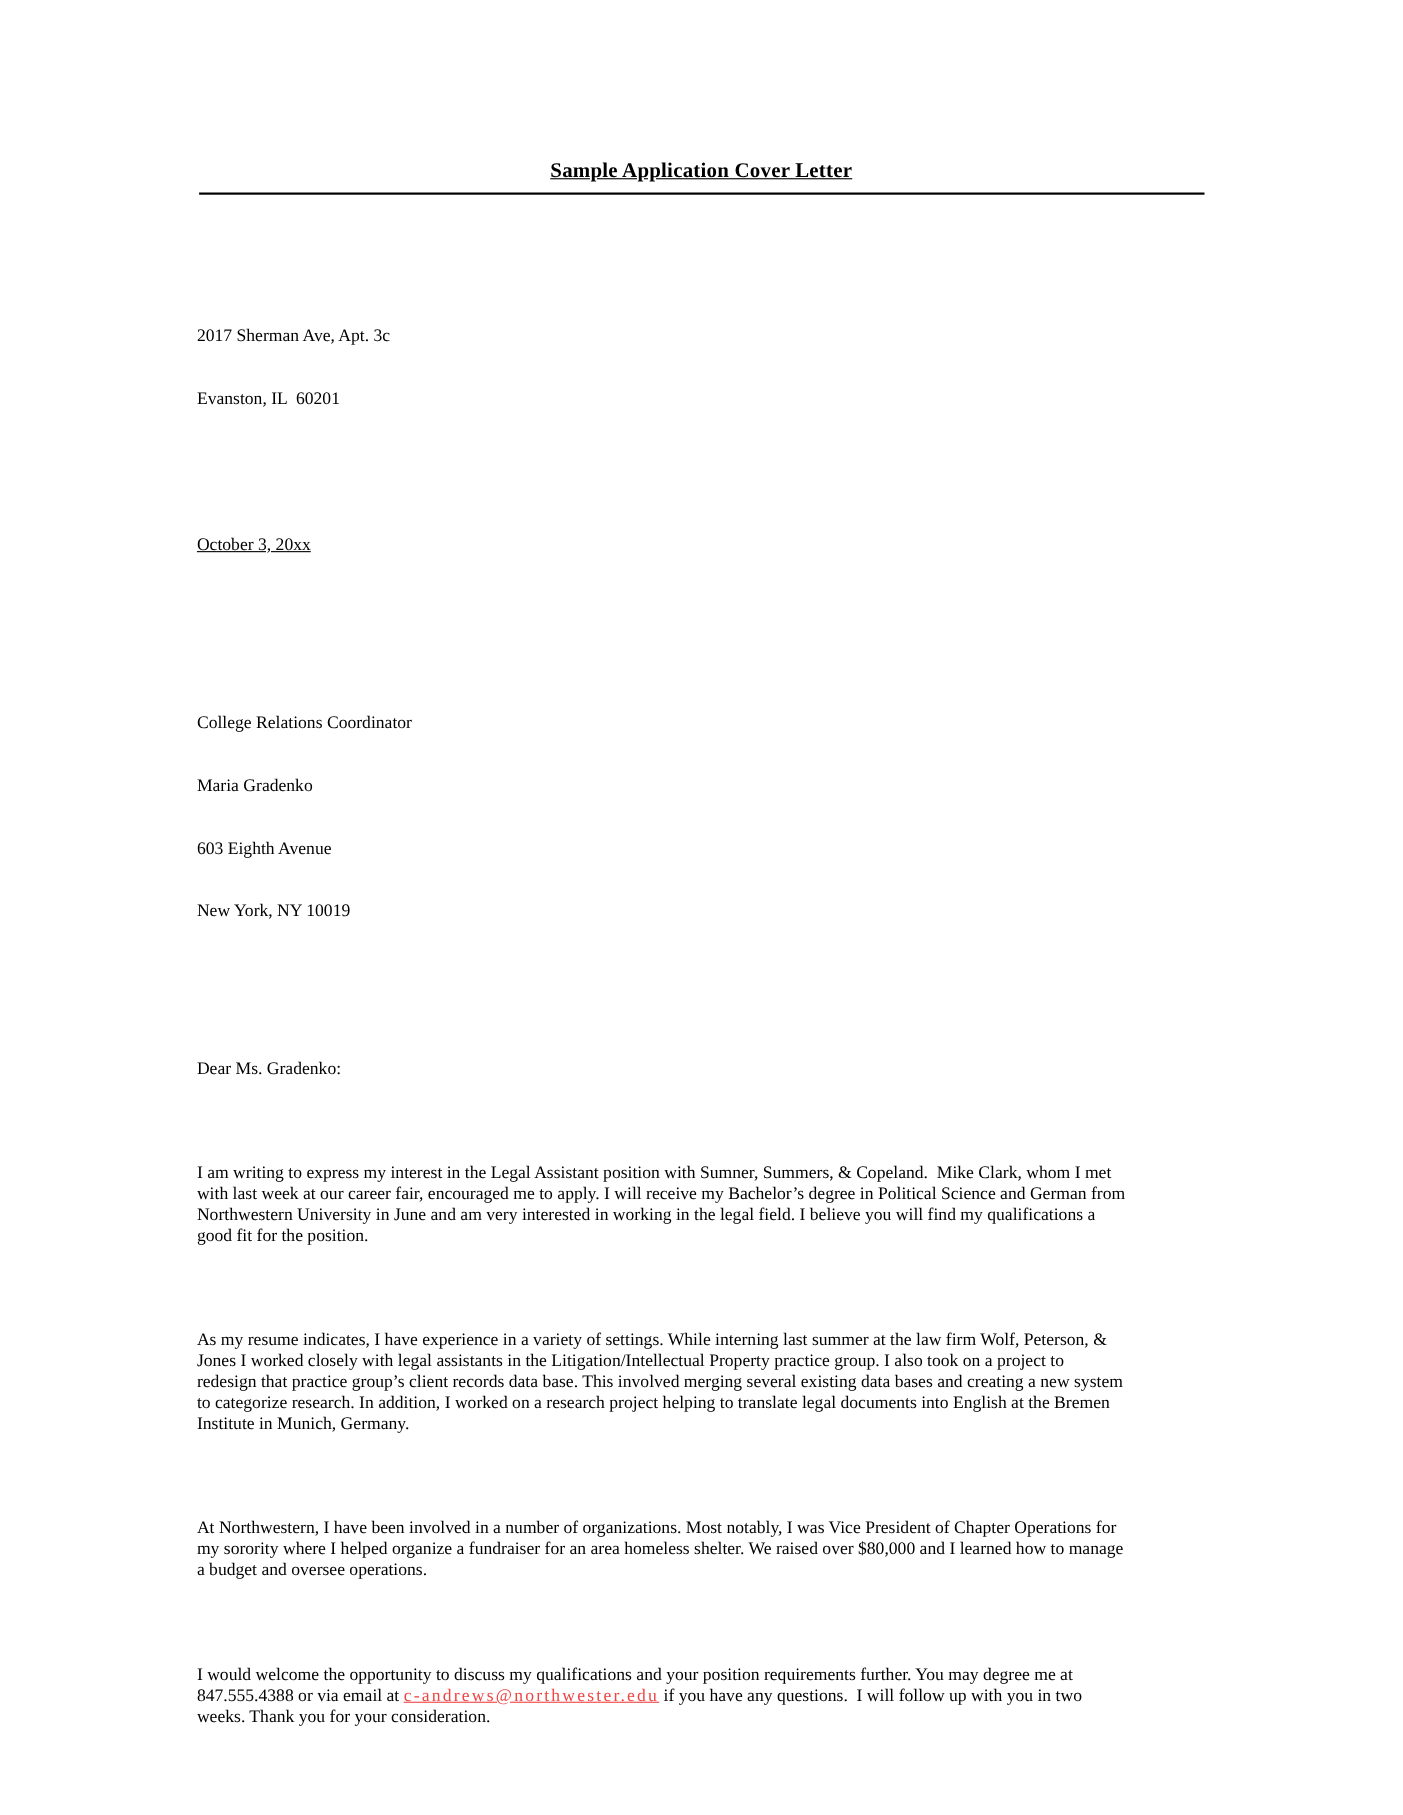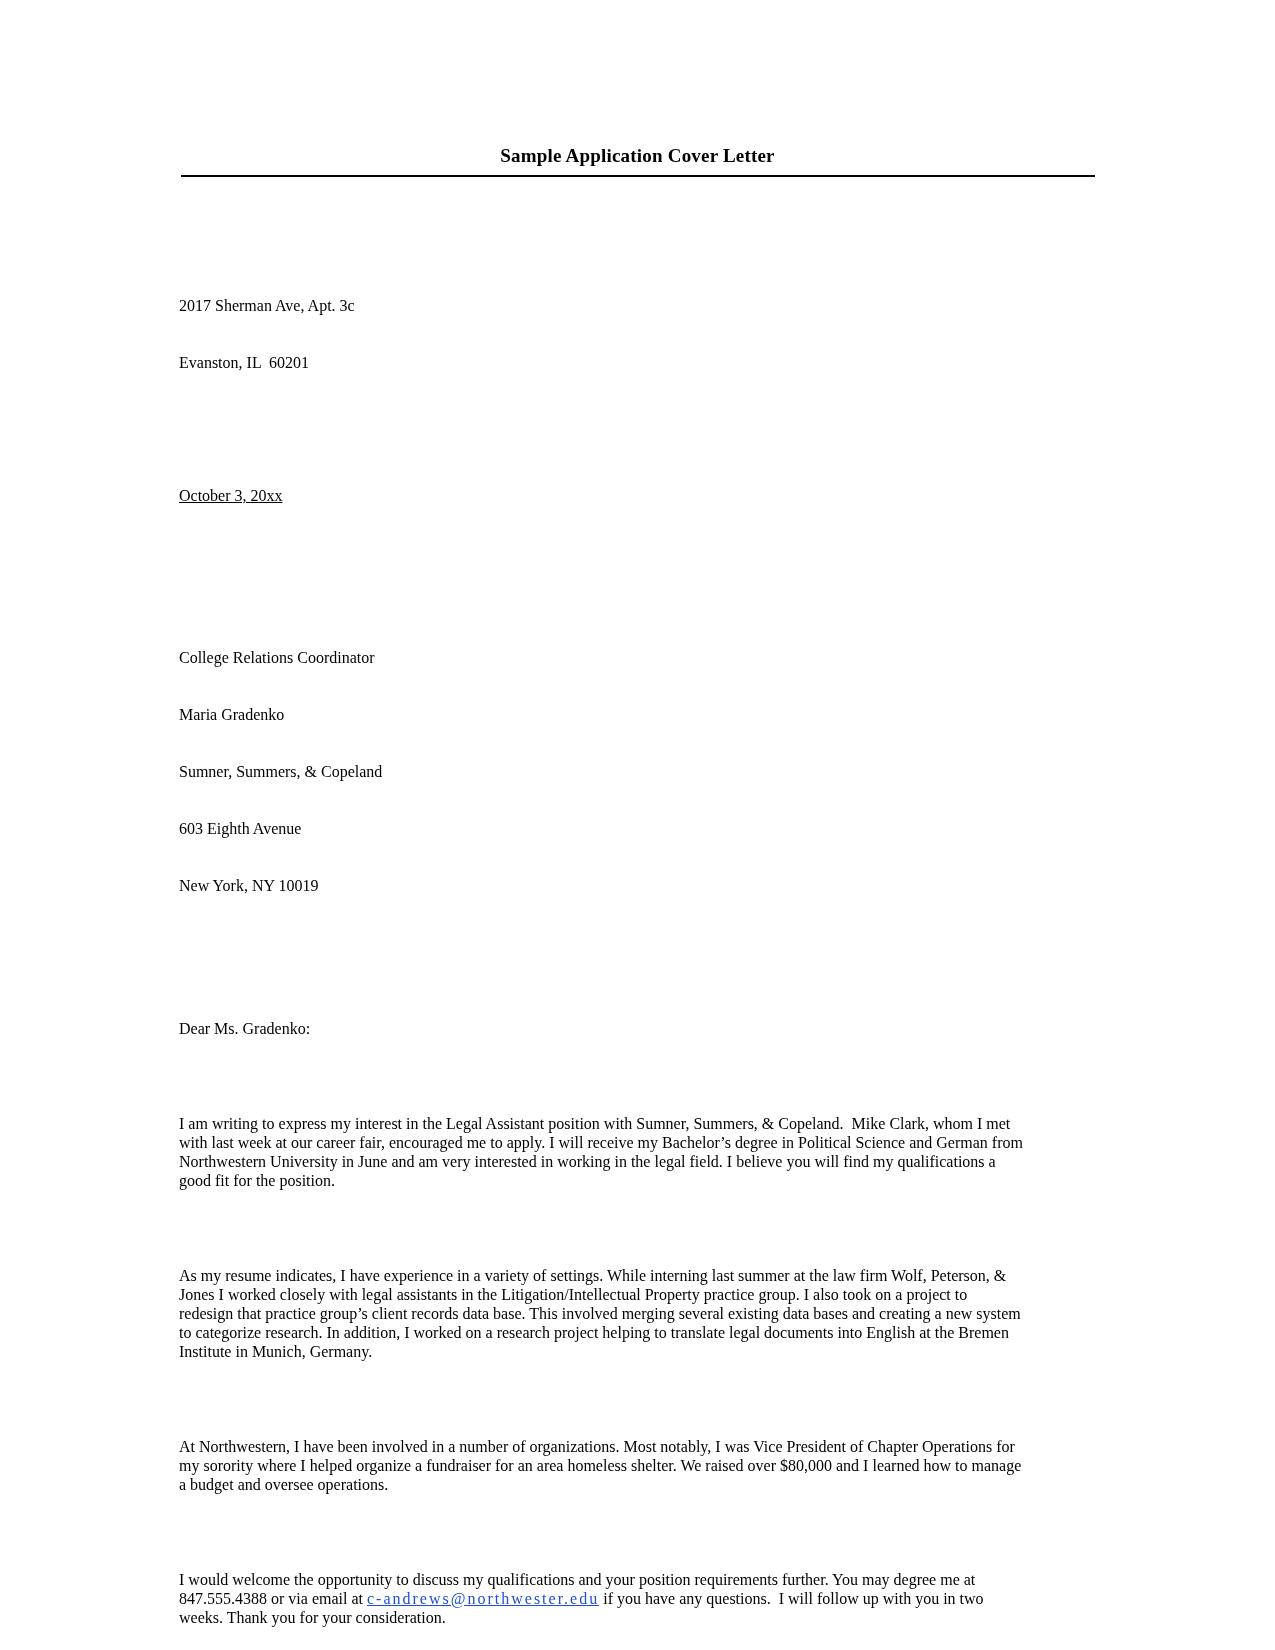--- a/index.html
+++ b/index.html
@@ -24,39 +24,40 @@
     width: 914px;
     margin: 144px auto 0 auto;
     text-align: center;
   }
   .doc-title {
     font-size: 19px;
     font-weight: bold;
     line-height: 23px;
     letter-spacing: 0.2px;
     white-space: pre-wrap;
+    text-decoration: underline;
   }
   .title-rule {
     width: 914px;
     height: 2px;
     background: #000000;
     margin: 8px auto 0 auto;
   }
   .content {
     margin-left: 179px;
     width: 845px;
     white-space: pre-wrap;
   }
   .sender-block { margin-top: 24px; }
   .date-line { margin-top: 19px; text-decoration: underline; }
   .recipient-block { margin-top: 48px; }
   .salutation-line { margin-top: 29px; }
   .para { margin: 19px 0 0 0; }
   .email-link {
-    color: #1d4ed8;
+    color: #ef4444;
     text-decoration: underline;
     letter-spacing: 2px;
     cursor: pointer;
   }
 </style>
 </head>
 <body>
 
 <div class="page">
 
@@ -70,21 +71,20 @@
     <div class="sender-block">
       <div>2017 Sherman Ave, Apt. 3c</div>
       <div>Evanston, IL  60201</div>
     </div>
 
     <div class="date-line">October 3, 20xx</div>
 
     <div class="recipient-block">
       <div>College Relations Coordinator</div>
       <div>Maria Gradenko</div>
-      <div>Sumner, Summers, &amp; Copeland</div>
       <div>603 Eighth Avenue</div>
       <div>New York, NY 10019</div>
     </div>
 
     <div class="salutation-line">Dear Ms. Gradenko:</div>
 
     <p class="para">I am writing to express my interest in the Legal Assistant position with Sumner, Summers, &amp; Copeland.  Mike Clark, whom I met with last week at our career fair, encouraged me to apply. I will receive my Bachelor’s degree in Political Science and German from Northwestern University in June and am very interested in working in the legal field. I believe you will find my qualifications a good fit for the position.</p>
 
     <p class="para">As my resume indicates, I have experience in a variety of settings. While interning last summer at the law firm Wolf, Peterson, &amp; Jones I worked closely with legal assistants in the Litigation/Intellectual Property practice group. I also took on a project to redesign that practice group’s client records data base. This involved merging several existing data bases and creating a new system to categorize research. In addition, I worked on a research project helping to translate legal documents into English at the Bremen Institute in Munich, Germany.</p>
 

